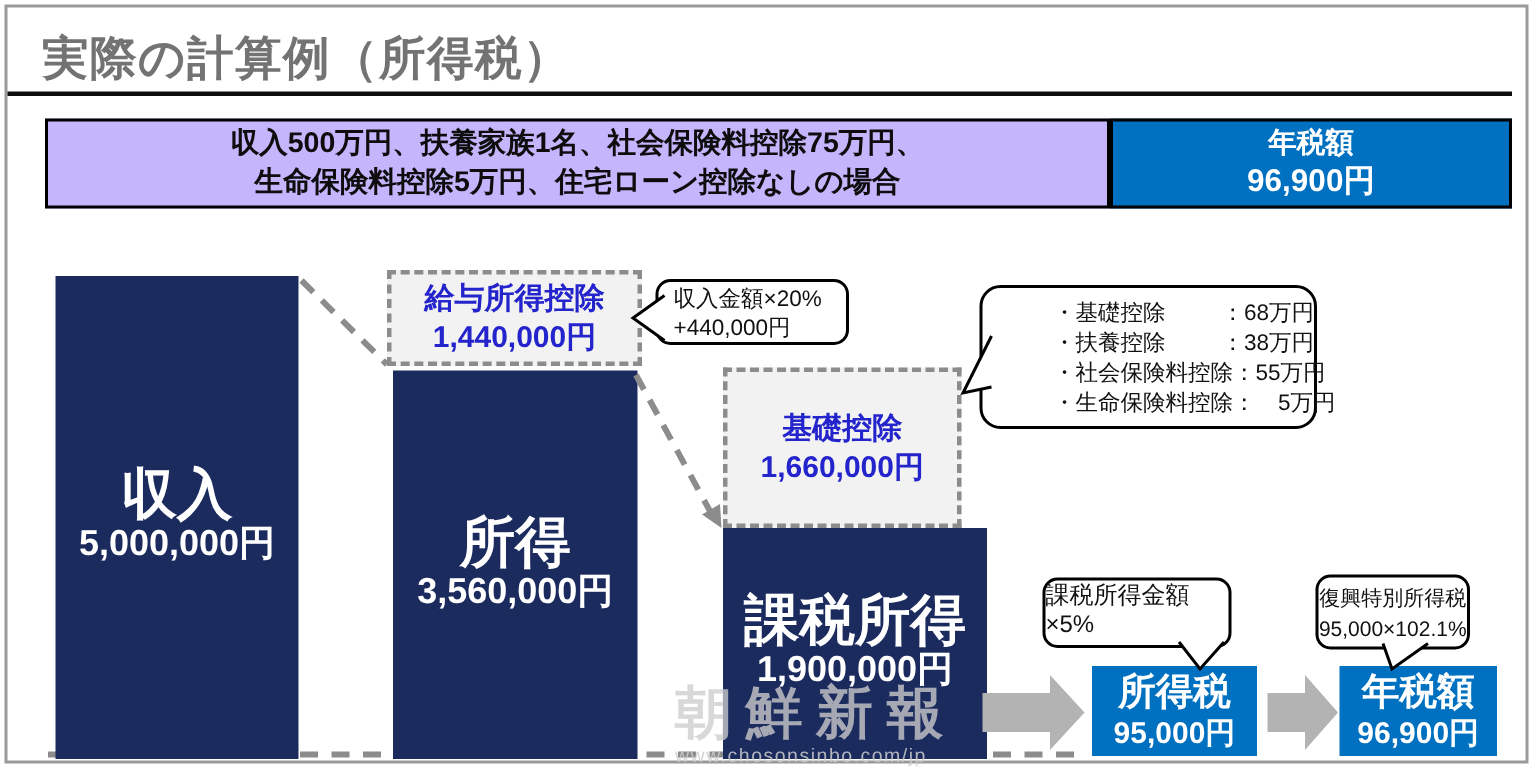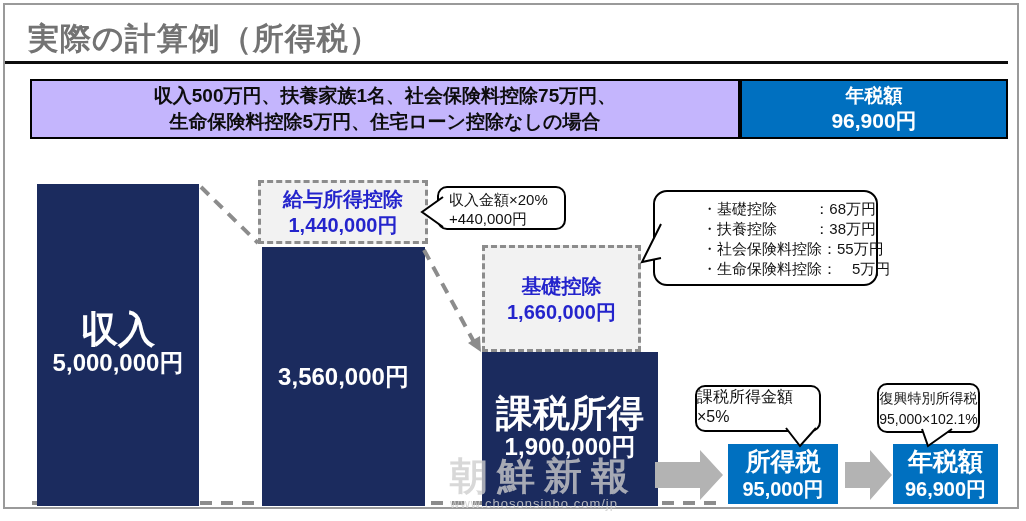--- a/index.html
+++ b/index.html
@@ -83,20 +83,21 @@
 
   <svg id="svg-bg" class="abs layer" width="1026" height="521">
     <line x1="32" y1="503" x2="725" y2="503" stroke="#8c8c8c" stroke-width="4" stroke-dasharray="12 9"></line>
   </svg>
 
   <div id="bar-income" class="abs bar">
     <div class="blabel">収入</div>
     <div class="bvalue">5,000,000円</div>
   </div>
   <div id="bar-shotoku" class="abs bar">
+    <div class="blabel">所得</div>
     <div class="bvalue">3,560,000円</div>
   </div>
   <div id="bar-kazei" class="abs bar">
     <div class="blabel">課税所得</div>
     <div class="bvalue">1,900,000円</div>
   </div>
 
   <div id="ded1" class="abs ded-box">
     <div>給与所得控除</div>
     <div>1,440,000円</div>

